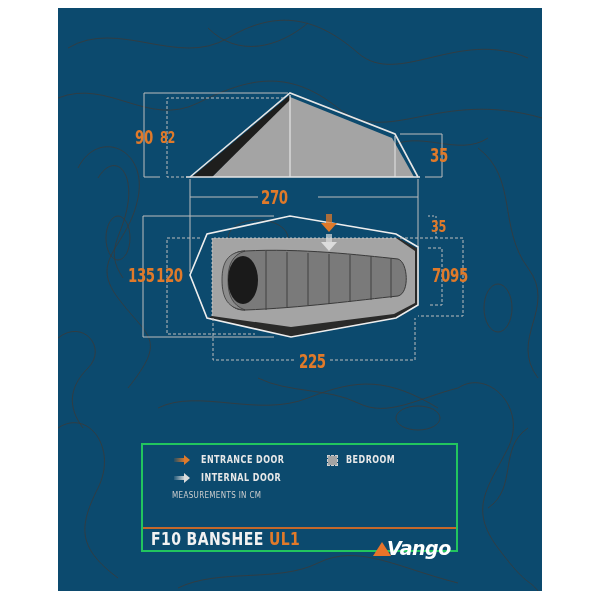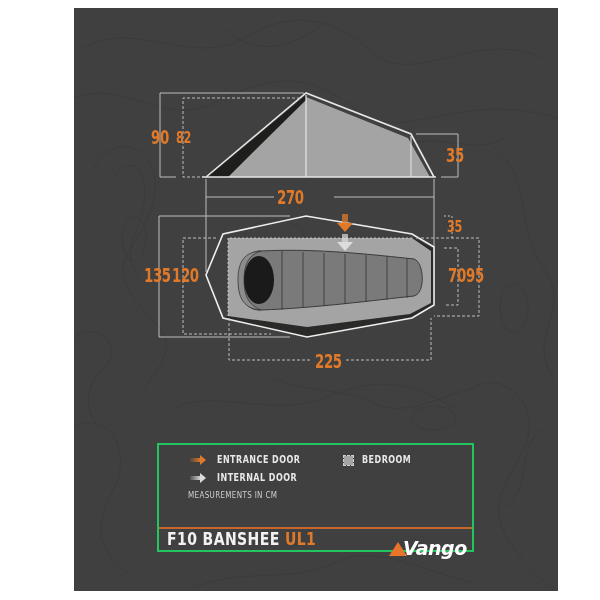--- a/index.html
+++ b/index.html
@@ -1,17 +1,17 @@
 <!DOCTYPE html>
 <html><head>
   <meta charset="utf-8">
   <style>
     html, body { margin:0; padding:0; background:#ffffff; }
     body { width:600px; height:600px; position:relative; overflow:hidden; font-family:"Liberation Sans", sans-serif; }
-    .panel { position:absolute; left:74px; top:8px; width:484px; height:583px; background:#404040; overflow:hidden; }
+    .panel { position:absolute; left:58px; top:8px; width:484px; height:583px; background:#0c4a6e; overflow:hidden; }
     .topo { position:absolute; left:0; top:0; }
     svg.diagram { position:absolute; left:0; top:0; }
     .lbl { position:absolute; color:#e07a2a; font-family:"DejaVu Sans", sans-serif; font-weight:bold; font-stretch:condensed; letter-spacing:-0.5px; line-height:1; transform:scaleX(0.78); transform-origin:left top; }
     .lbl.big { font-size:19px; }
     .lbl.small { font-size:16px; }
     .legend { position:absolute; left:141px; top:443px; width:317px; height:109px; border:2px solid #22c55e; box-sizing:border-box; }
     .legend .divider { position:absolute; left:0; right:0; top:82px; height:2px; background:#c5682a; }
     .leg-text { position:absolute; color:#e8e8e8; font-family:"DejaVu Sans", sans-serif; font-weight:bold; font-size:10px; letter-spacing:0.6px; transform:scaleX(0.8); transform-origin:left top; white-space:nowrap; }
     .leg-note { position:absolute; color:#cfcfcf; font-family:"DejaVu Sans", sans-serif; font-size:9px; letter-spacing:0.4px; transform:scaleX(0.8); transform-origin:left top; white-space:nowrap; }
     .arrow { position:absolute; height:4px; width:11px; }

